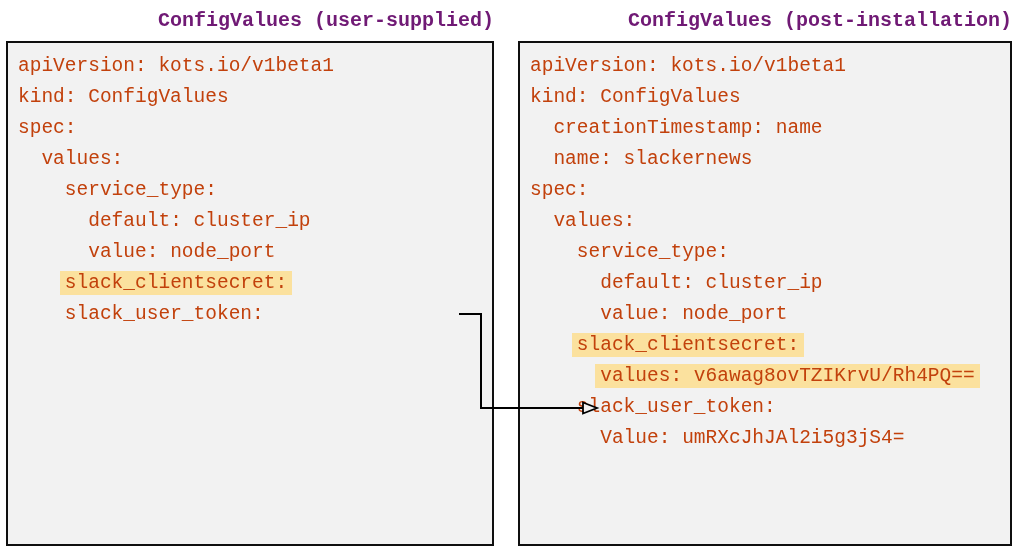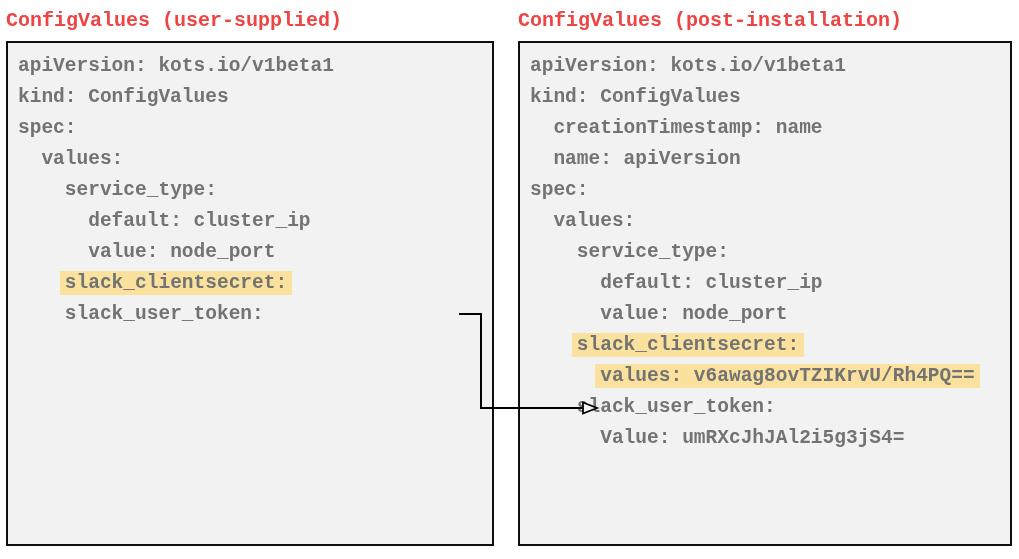--- a/index.html
+++ b/index.html
@@ -9,45 +9,45 @@
     height: 559px;
     background: #ffffff;
     font-family: "Liberation Mono", "DejaVu Sans Mono", monospace;
     overflow: hidden;
   }
   .panel-title {
     position: absolute;
     top: 6px;
     height: 30px;
     line-height: 30px;
-    text-align: left;
+    text-align: right;
     font-size: 20px;
     font-weight: bold;
-    color: #ef4444;
+    color: #701a75;
     white-space: pre;
   }
   .panel-title.left  { left: 6px;   width: 488px; }
   .panel-title.right { left: 518px; width: 494px; }
   .panel-box {
     position: absolute;
     top: 41px;
     height: 505px;
     box-sizing: border-box;
     background: #f2f2f2;
     border: 2px solid #0f0f0f;
     padding: 8px 10px;
   }
   .panel-box.left  { left: 6px;   width: 488px; }
   .panel-box.right { left: 518px; width: 494px; }
   .line {
     height: 31px;
     line-height: 31px;
     font-size: 19.5px;
-    font-weight: bold;
-    color: #737373;
+    font-weight: normal;
+    color: #c2410c;
     white-space: pre;
   }
   .txt.hl {
     background: #fbe19e;
     padding: 1px 5px;
     margin: 0 -5px;
   }
   .arrow-overlay {
     position: absolute;
     left: 0; top: 0;
@@ -74,21 +74,21 @@
     <div class="line"><span class="ind">      </span><span class="txt">value: node_port</span></div>
     <div class="line"><span class="ind">    </span><span class="txt hl">slack_clientsecret:</span></div>
     <div class="line"><span class="ind">    </span><span class="txt">slack_user_token:</span></div>
     <div class="line"><span class="ind">      </span></div>
   </div>
 
   <div class="panel-box right">
     <div class="line"><span class="ind"></span><span class="txt">apiVersion: kots.io/v1beta1</span></div>
     <div class="line"><span class="ind"></span><span class="txt">kind: ConfigValues</span></div>
     <div class="line"><span class="ind">  </span><span class="txt">creationTimestamp: name</span></div>
-    <div class="line"><span class="ind">  </span><span class="txt">name: apiVersion</span></div>
+    <div class="line"><span class="ind">  </span><span class="txt">name: slackernews</span></div>
     <div class="line"><span class="ind"></span><span class="txt">spec:</span></div>
     <div class="line"><span class="ind">  </span><span class="txt">values:</span></div>
     <div class="line"><span class="ind">    </span><span class="txt">service_type:</span></div>
     <div class="line"><span class="ind">      </span><span class="txt">default: cluster_ip</span></div>
     <div class="line"><span class="ind">      </span><span class="txt">value: node_port</span></div>
     <div class="line"><span class="ind">    </span><span class="txt hl">slack_clientsecret:</span></div>
     <div class="line"><span class="ind">      </span><span class="txt hl">values: v6awag8ovTZIKrvU/Rh4PQ==</span></div>
     <div class="line"><span class="ind">    </span><span class="txt">slack_user_token:</span></div>
     <div class="line"><span class="ind">      </span><span class="txt">Value: umRXcJhJAl2i5g3jS4=</span></div>
   </div>

